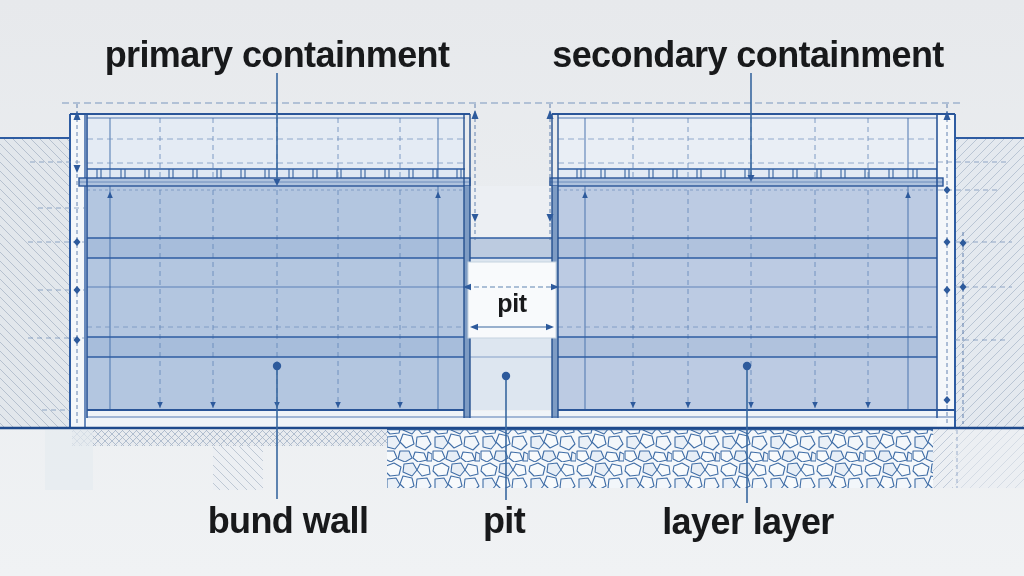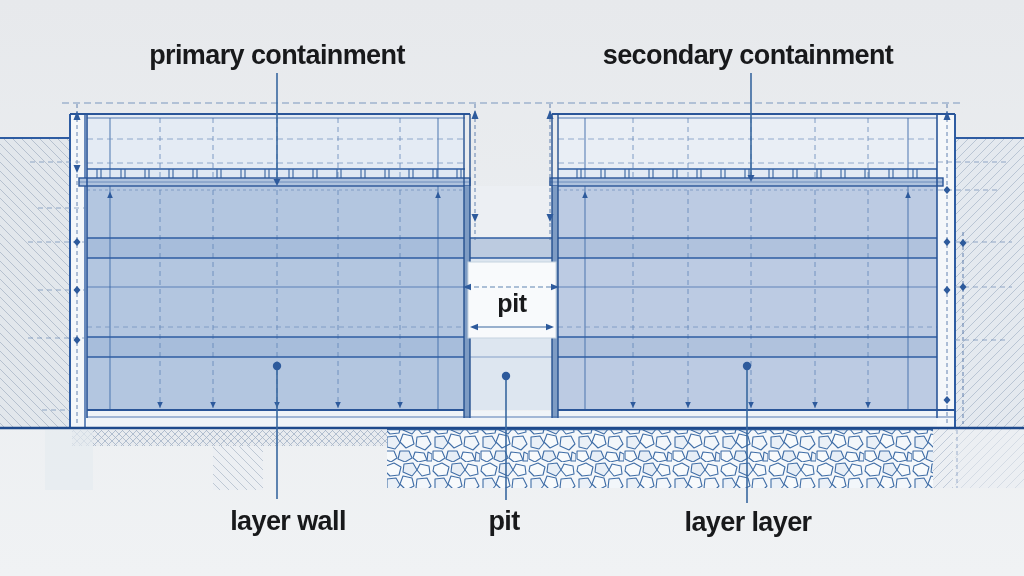--- a/index.html
+++ b/index.html
@@ -4,21 +4,21 @@
 <style>
   html,body{margin:0;padding:0;background:#eef0f2;}
   .stage{
     position:relative;width:1024px;height:576px;overflow:hidden;
     background:linear-gradient(180deg,#e7e9ec 0%,#eaedf0 40%,#f0f2f4 100%);
     font-family:"Liberation Sans",sans-serif;
   }
   .stage svg{position:absolute;left:0;top:0;}
   .lbl{
     position:absolute;transform:translate(-50%,-50%);
-    font-weight:bold;font-size:27px;letter-spacing:-0.6px;
+    font-weight:bold;font-size:36px;letter-spacing:-0.6px;
     color:#18191b;white-space:nowrap;
   }
   .lbl.small{font-size:25px;letter-spacing:-0.4px;}
 </style>
 </head>
 <body>
 
 <div class="stage">
 
 <svg width="1024" height="576" viewBox="0 0 1024 576">
@@ -294,19 +294,19 @@
     <path d="M747,370 V503" stroke="#38679f" stroke-width="1.6"></path>
   </g>
 </svg>
 
 <div class="lbl" style="left:277px;top:55px;">primary containment</div>
 
 <div class="lbl" style="left:748px;top:55px;">secondary containment</div>
 
 <div class="lbl small" style="left:512px;top:303px;">pit</div>
 
-<div class="lbl" style="left:288px;top:521px;">layer wall</div>
+<div class="lbl" style="left:288px;top:521px;">bund wall</div>
 
 <div class="lbl" style="left:504px;top:521px;">pit</div>
 
 <div class="lbl" style="left:748px;top:522px;">layer layer</div>
 
 </div>
 
 </body></html>

